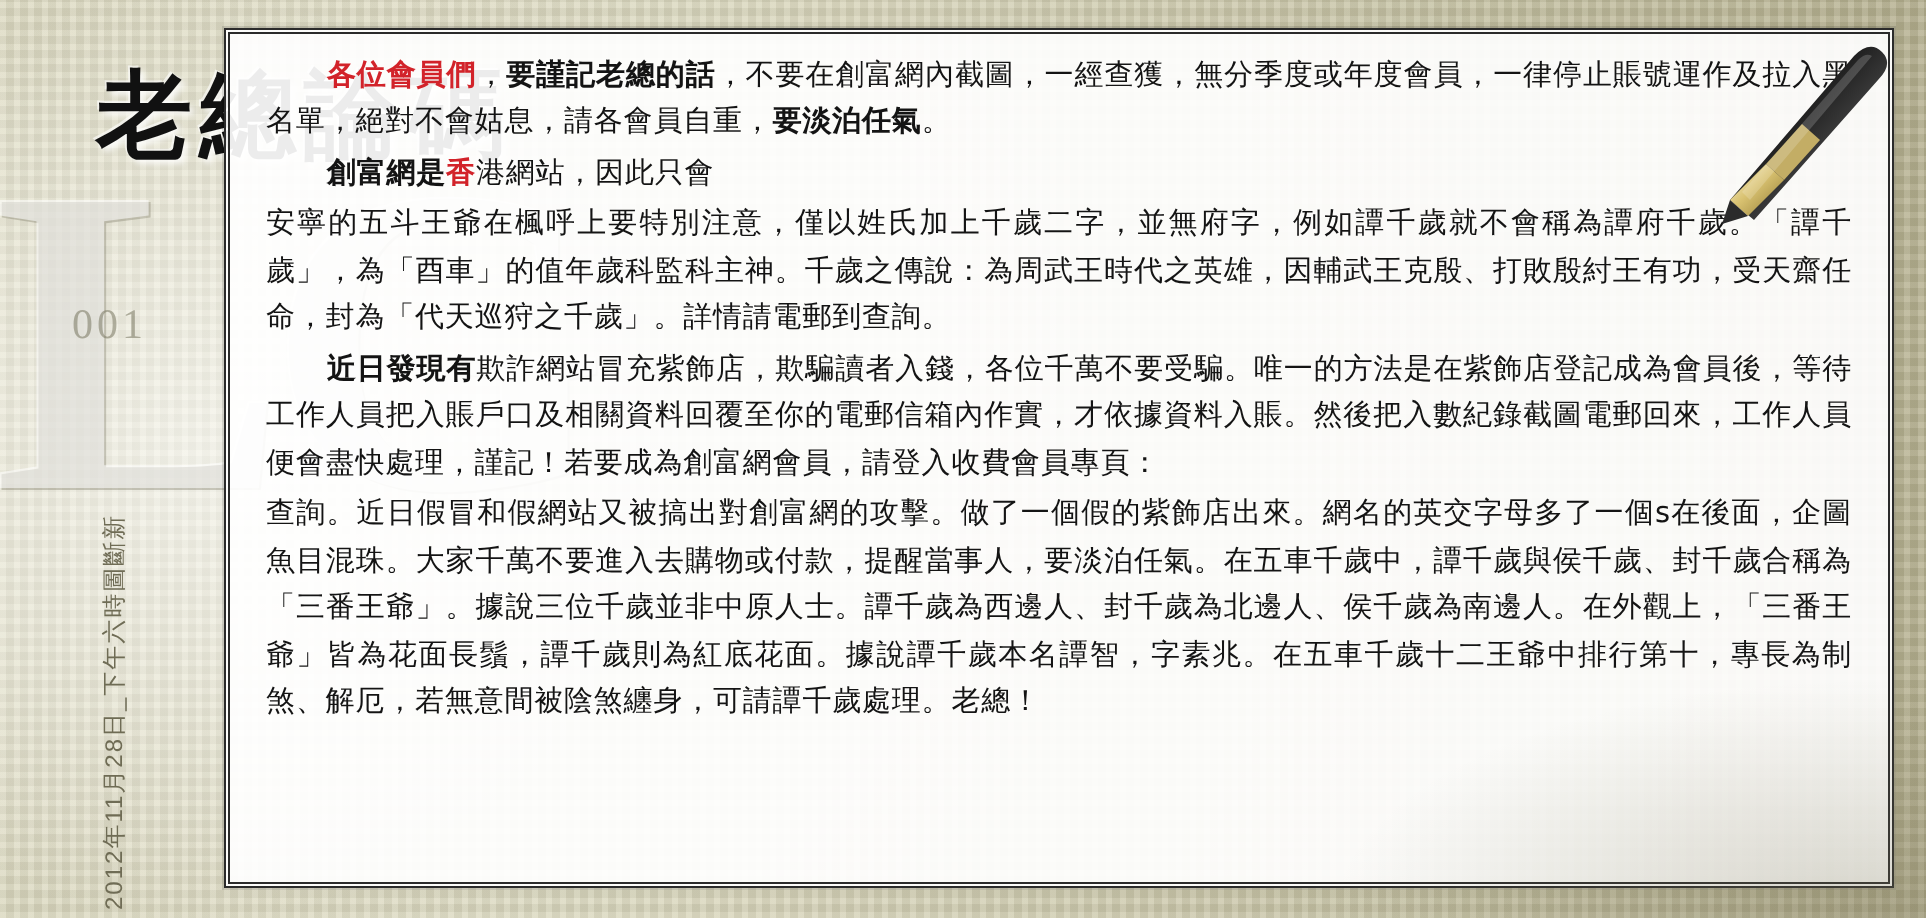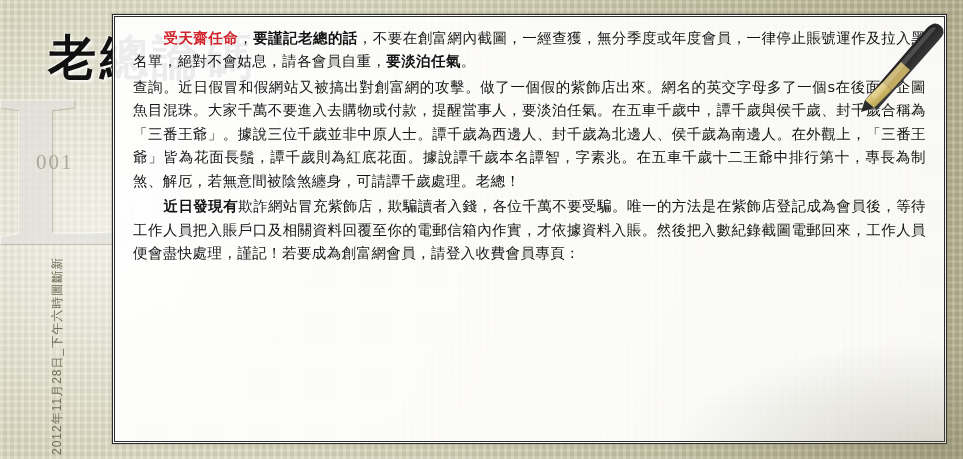--- a/index.html
+++ b/index.html
@@ -146,23 +146,25 @@
 
   <div class="watermark">LG</div>
   <div class="watermark-num">001</div>
 
   <div class="date-strip">2012年11月28日_下午六時圖斷新</div>
 
   <div class="title">老總論碼</div>
 
   <div class="panel">
     <div class="panel-inner" id="article-body">
-        <div class="para indent"><span class="hl-red">受天齋任命</span><span>，</span><span class="hl-bold">要謹記老總的話</span><span>，不要在創富網內截圖，一經查獲，無分季度或年度會員，一律停止賬號運作及拉入黑名單，絕對不會姑息，請各會員自重，</span><span class="hl-bold">要淡泊任氣</span><span>。</span></div>
+        <div class="para indent"><span class="hl-red">各位會員們</span><span>，</span><span class="hl-bold">要謹記老總的話</span><span>，不要在創富網內截圖，一經查獲，無分季度或年度會員，一律停止賬號運作及拉入黑名單，絕對不會姑息，請各會員自重，</span><span class="hl-bold">要淡泊任氣</span><span>。</span></div>
+        <div class="para indent"><span class="hl-bold">創富網是</span><span class="hl-red">香</span><span>港網站，因此只會</span></div>
+        <div class="para"><span>安寧的五斗王爺在楓呼上要特別注意，僅以姓氏加上千歲二字，並無府字，例如譚千歲就不會稱為譚府千歲。「譚千歲」，為「酉車」的值年歲科監科主神。千歲之傳說：為周武王時代之英雄，因輔武王克殷、打敗殷紂王有功，受天齋任命，封為「代天巡狩之千歲」。詳情請電郵到</span><span>查詢。</span></div>
+        <div class="para indent"><span class="hl-bold">近日</span><span class="hl-bold">發現有</span><span>欺詐網站冒充紫飾店，欺騙讀者入錢，各位千萬不要受騙。唯一的方法是在紫飾店登記成為會員後，等待工作人員把入賬戶口及相關資料回覆至你的電郵信箱內作實，才依據資料入賬。然後把入數紀錄截圖電郵回來，工作人員便會盡快處理，謹記！若要成為創富網會員，請登入收費會員專頁：</span></div>
         <div class="para"><span>查詢。近日假冒和假網站又被搞出對創富網的攻擊。做了一個假的紫飾店出來。網名的英交字母多了一個s在後面，企圖魚目混珠。大家千萬不要進入去購物或付款，提醒當事人，要淡泊任氣。在五車千歲中，譚千歲與侯千歲、封千歲合稱為「三番王爺」。據說三位千歲並非中原人士。譚千歲為西邊人、封千歲為北邊人、侯千歲為南邊人。在外觀上，「三番王爺」皆為花面長鬚，譚千歲則為紅底花面。據說譚千歲本名譚智，字素兆。在五車千歲十二王爺中排行第十，專長為制煞、解厄，若無意間被陰煞纏身，可請譚千歲處理。老總！</span></div>
-        <div class="para indent"><span class="hl-bold">近日</span><span class="hl-bold">發現有</span><span>欺詐網站冒充紫飾店，欺騙讀者入錢，各位千萬不要受騙。唯一的方法是在紫飾店登記成為會員後，等待工作人員把入賬戶口及相關資料回覆至你的電郵信箱內作實，才依據資料入賬。然後把入數紀錄截圖電郵回來，工作人員便會盡快處理，謹記！若要成為創富網會員，請登入收費會員專頁：</span></div>
       </div>
   </div>
 
   <svg class="pen" viewBox="0 0 118 98">
     <defs>
       <linearGradient id="barrel" x1="0" y1="0" x2="1" y2="1">
         <stop offset="0%" stop-color="#5a5a5a"></stop>
         <stop offset="35%" stop-color="#151515"></stop>
         <stop offset="60%" stop-color="#3c3c3c"></stop>
         <stop offset="100%" stop-color="#0a0a0a"></stop>

